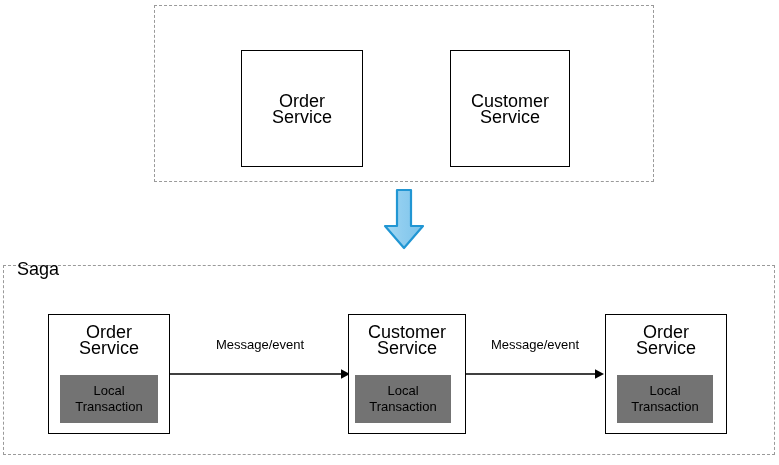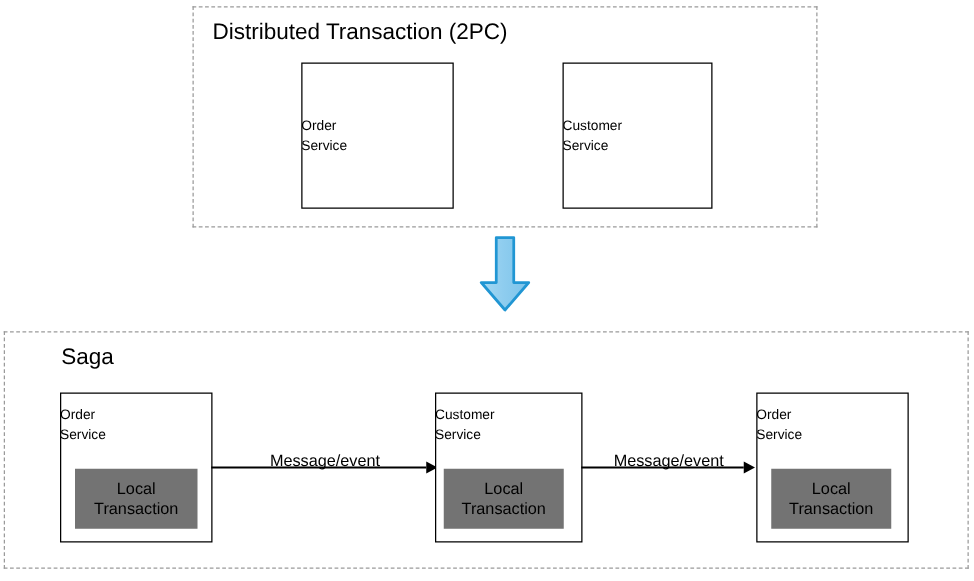--- a/index.html
+++ b/index.html
@@ -31,22 +31,22 @@
   
   .svc-box{
     position:absolute;
     border:1.6px solid #000000;
     background:#ffffff;
     box-sizing:border-box;
   }
   .svc-label{
     position:absolute;
     left:0;right:0;
-    text-align:left;
-    font-size:11px;
+    text-align:center;
+    font-size:18px;
     line-height:16px;
     color:#000;
     white-space:pre-line;
   }
   .local-tx{
     position:absolute;
     background:#737373;
     text-align:center;
     font-size:13px;
     line-height:16px;
@@ -61,35 +61,33 @@
   
   .conn{position:absolute;height:12px;}
   .conn svg{display:block;overflow:visible;}
   .conn-label{
     position:absolute;
     font-size:13px;
     line-height:16px;
     color:#000;
     white-space:nowrap;
     text-align:center;
-    margin-top:24px;
   }
 
   
   .blue-arrow{position:absolute;}
   .blue-arrow svg{display:block;}
 </style>
 </head>
 <body>
 
 <div id="canvas">
 
   <div class="group" style="left:154px;top:5px;width:500px;height:177px;"></div>
 
-  <div class="group-title" style="left:170px;top:14px;">Distributed Transaction (2PC)</div>
 
   <div class="svc-box" style="left:241px;top:50px;width:122px;height:117px;"></div>
   <div class="svc-label" style="left:241px;top:93px;width:122px;">Order
 Service</div>
 
   <div class="svc-box" style="left:450px;top:50px;width:120px;height:117px;"></div>
   <div class="svc-label" style="left:450px;top:93px;width:120px;">Customer
 Service</div>
 
   <div class="blue-arrow" style="left:380px;top:188px;width:48px;height:62px;">
@@ -100,21 +98,21 @@
           <stop offset="45%" stop-color="#8fcdef"></stop>
           <stop offset="100%" stop-color="#7cc3ea"></stop>
         </linearGradient>
       </defs>
       <polygon points="17,2 31,2 31,38 43,38 24,60 5,38 17,38" fill="url(#ag)" stroke="#2196d3" stroke-width="2.2" stroke-linejoin="round"></polygon>
     </svg>
   </div>
 
   <div class="group" style="left:3px;top:265px;width:772px;height:190px;"></div>
 
-  <div class="group-title" style="left:17px;top:274px;margin-left:32px;">Saga</div>
+  <div class="group-title" style="left:17px;top:258px;">Saga</div>
 
   <div class="svc-box" style="left:48px;top:314px;width:122px;height:120px;"></div>
   <div class="svc-label" style="left:48px;top:324px;width:122px;">Order
 Service</div>
   <div class="local-tx" style="left:60px;top:375px;width:98px;height:48px;">Local
 Transaction</div>
 
   <div class="conn" style="left:169px;top:368px;width:182px;">
     <svg width="182" height="12" viewBox="0 0 182 12">
       <line x1="0" y1="6" x2="172" y2="6" stroke="#000000" stroke-width="1.6"></line>

